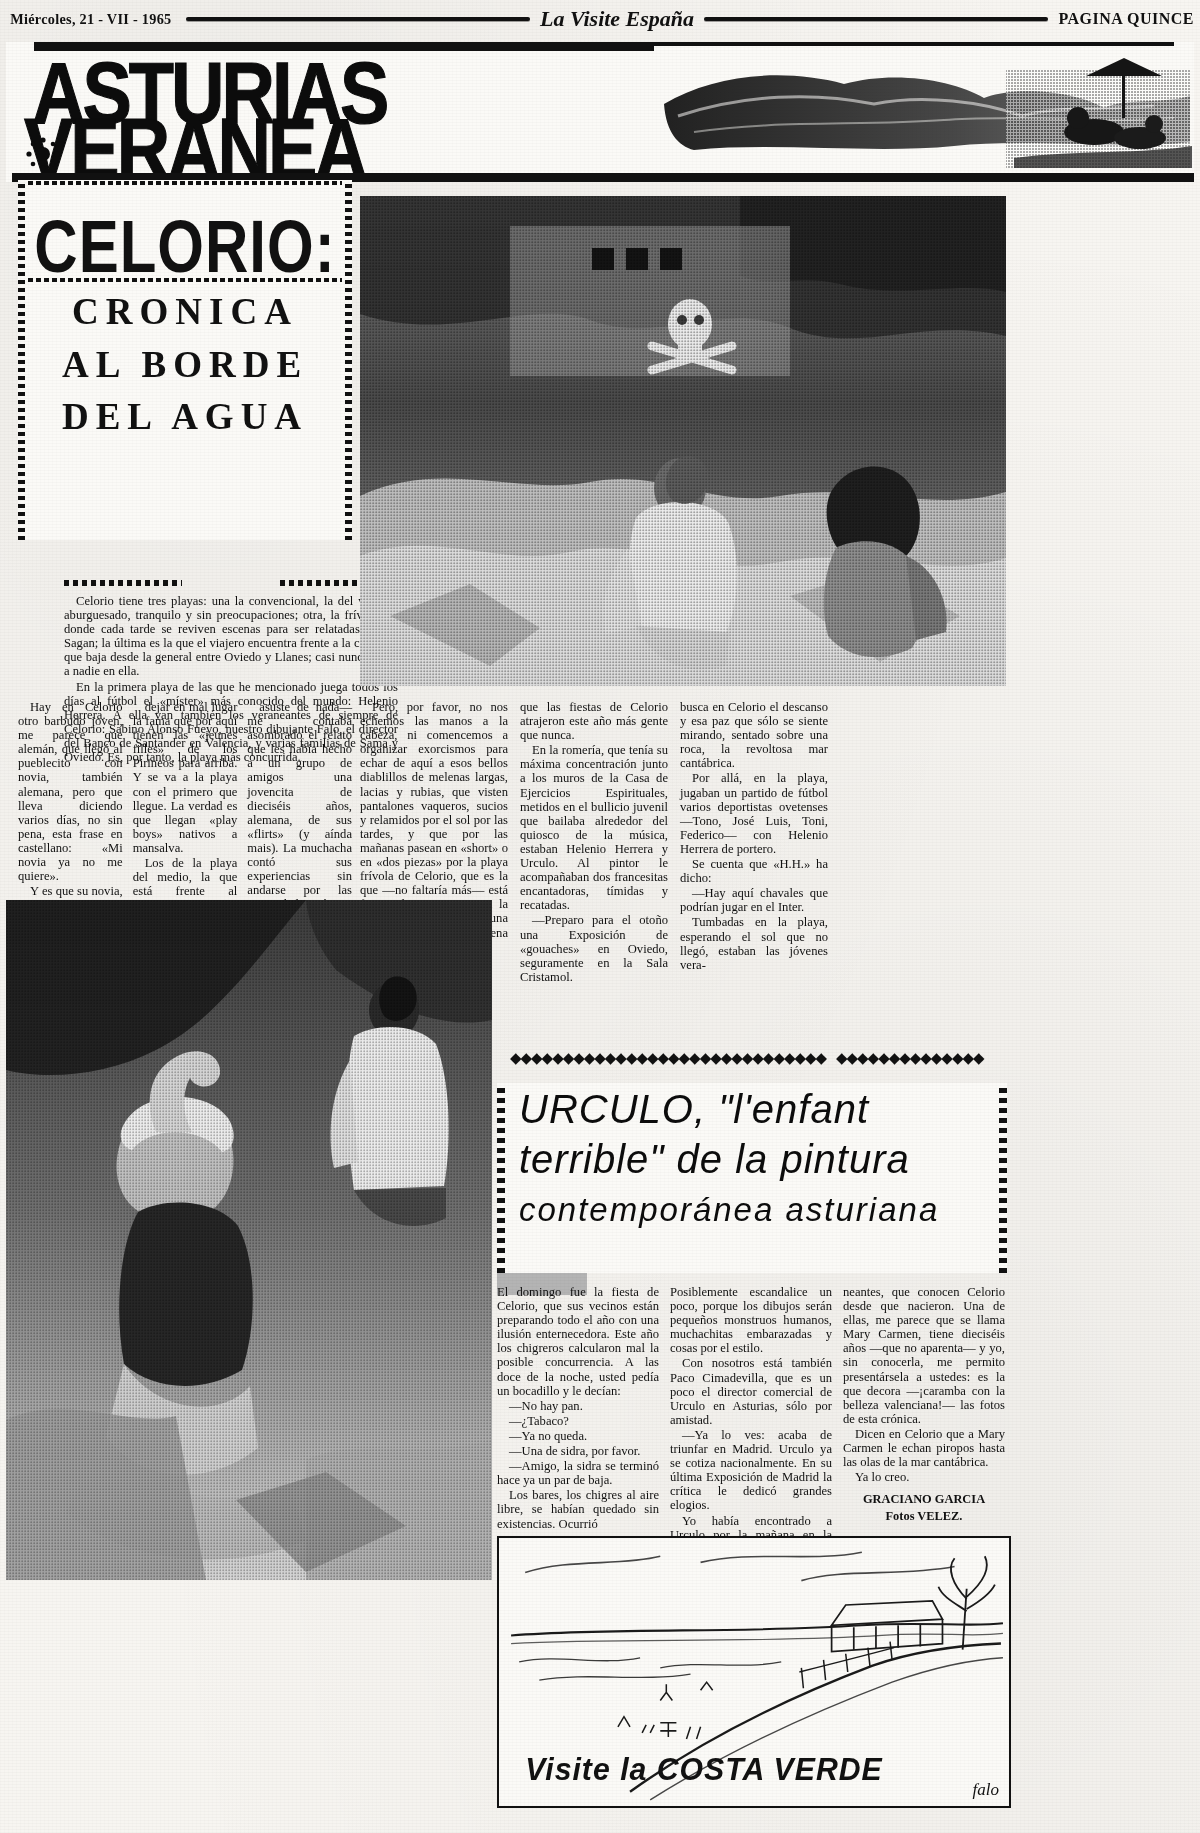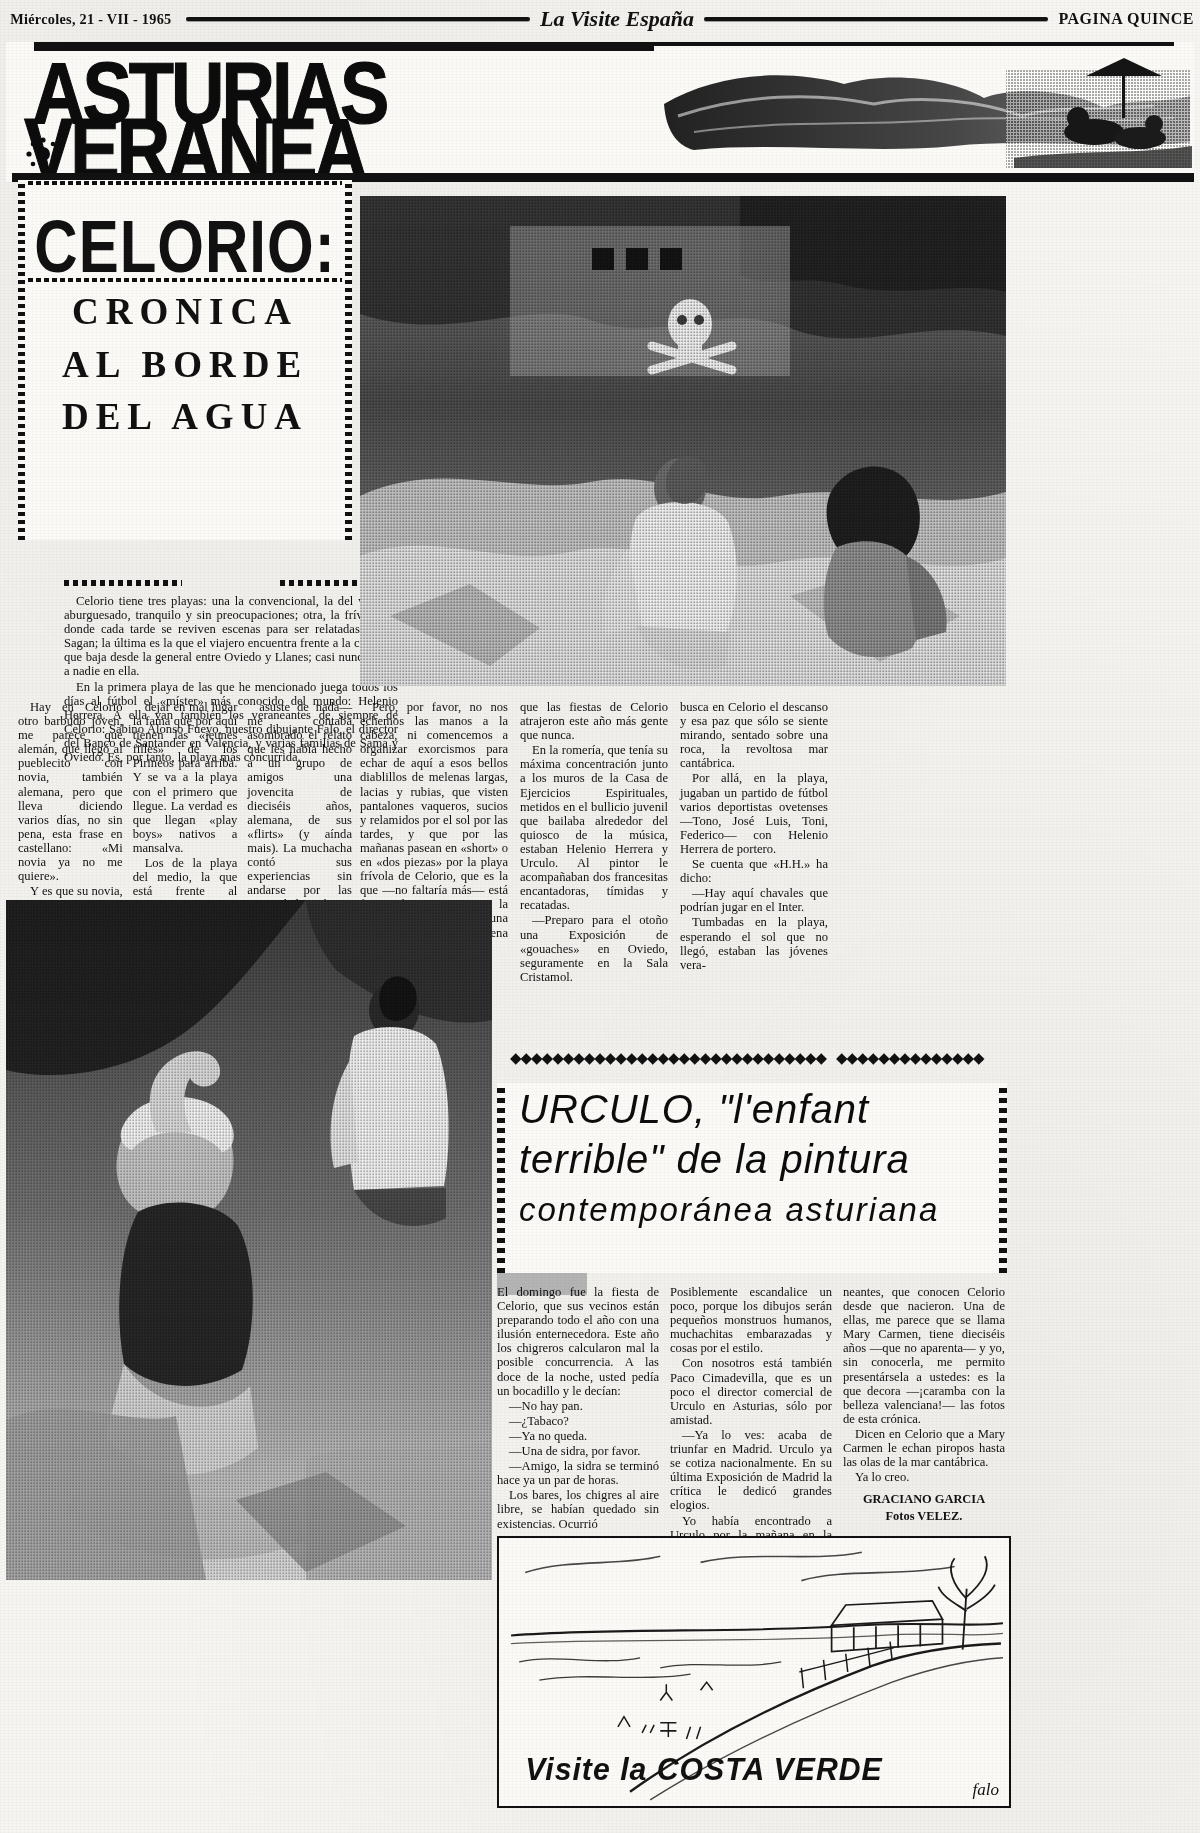--- a/index.html
+++ b/index.html
@@ -374,21 +374,21 @@
     <div class="urculo-l3">contemporánea asturiana</div>
   </div>
 
   <div class="botcols body">
     <div class="c">
       <p class="noind">El domingo fue la fiesta de Celorio, que sus vecinos están preparando todo el año con una ilusión enternecedora. Este año los chigreros calcularon mal la posible concurrencia. A las doce de la noche, usted pedía un bocadillo y le decían:</p>
       <p>—No hay pan.</p>
       <p>—¿Tabaco?</p>
       <p>—Ya no queda.</p>
       <p>—Una de sidra, por favor.</p>
-      <p>—Amigo, la sidra se terminó hace ya un par de horas.</p>
+      <p>—Amigo, la sidra se terminó hace ya un par de baja.</p>
       <p>Los bares, los chigres al aire libre, se habían quedado sin existencias. Ocurrió</p>
     </div>
     <div class="c">
       <p class="noind">Posiblemente escandalice un poco, porque los dibujos serán pequeños monstruos humanos, muchachitas embarazadas y cosas por el estilo.</p>
       <p>Con nosotros está también Paco Cimadevilla, que es un poco el director comercial de Urculo en Asturias, sólo por amistad.</p>
       <p>—Ya lo ves: acaba de triunfar en Madrid. Urculo ya se cotiza nacionalmente. En su última Exposición de Madrid la crítica le dedicó grandes elogios.</p>
       <p>Yo había encontrado a Urculo por la mañana en la playa. Me había dicho que</p>
     </div>
     <div class="c">
       <p class="noind">neantes, que conocen Celorio desde que nacieron. Una de ellas, me parece que se llama Mary Carmen, tiene dieciséis años —que no aparenta— y yo, sin conocerla, me permito presentársela a ustedes: es la que decora —¡caramba con la belleza valenciana!— las fotos de esta crónica.</p>

